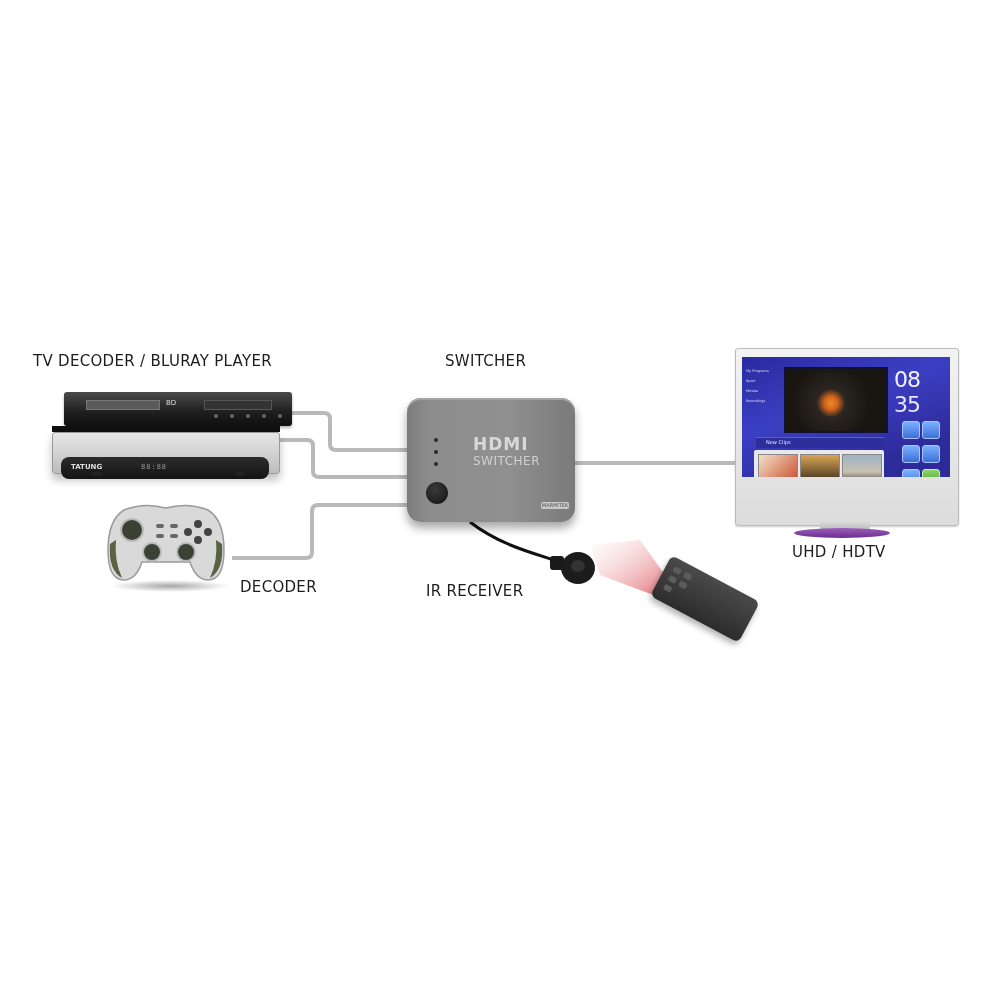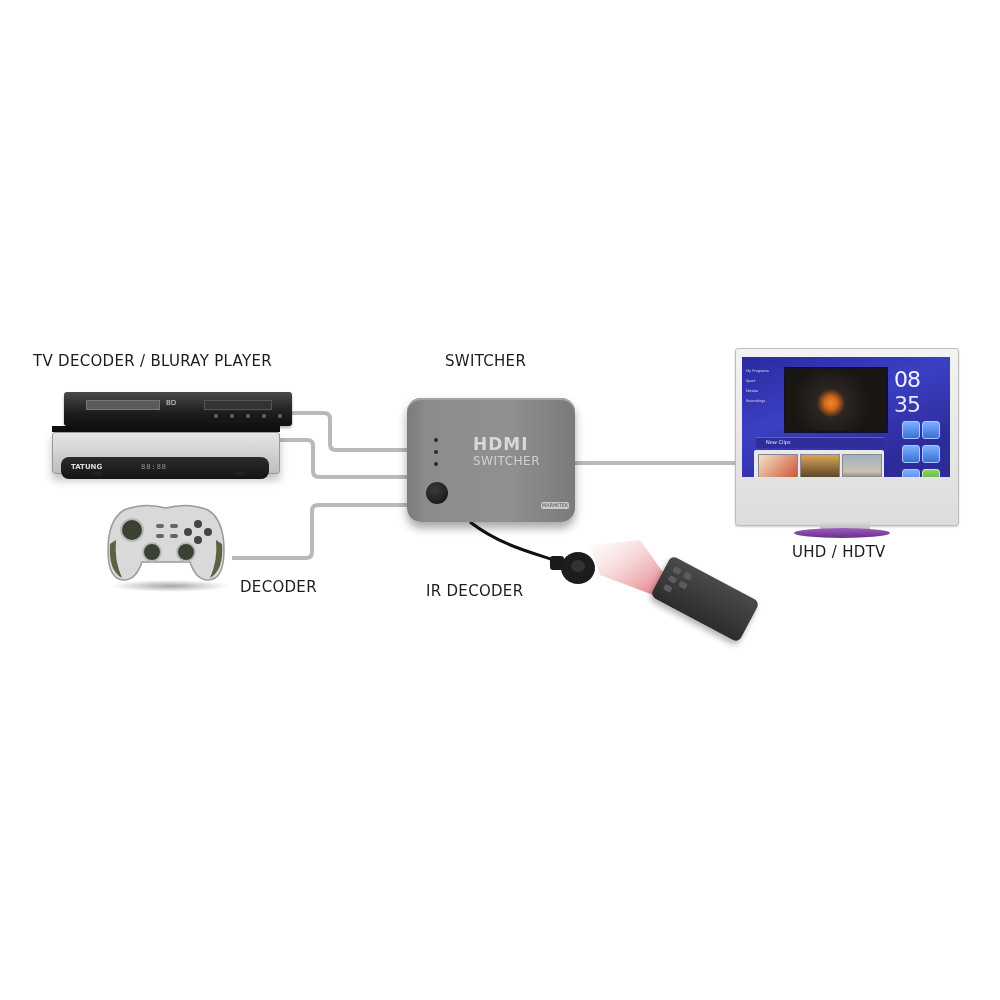--- a/index.html
+++ b/index.html
@@ -64,21 +64,21 @@
     <path d="M232 558 H306 Q312 558 312 552 V511 Q312 505 318 505 H408"></path>
     <path d="M575 463 H736"></path>
   </g>
   <path d="M470 522 C500 545 530 552 560 562" fill="none" stroke="#111" stroke-width="3"></path>
   <polygon points="590,545 600,575 680,605 665,575 640,540" fill="url(#beam)"></polygon>
 </svg>
 
 <div class="label" style="left:33px; top:352px;">TV DECODER / BLURAY PLAYER</div>
 <div class="label" style="left:445px; top:352px;">SWITCHER</div>
 <div class="label" style="left:240px; top:578px;">DECODER</div>
-<div class="label" style="left:426px; top:582px;">IR DECODER</div>
+<div class="label" style="left:426px; top:582px;">IR RECEIVER</div>
 <div class="label" style="left:792px; top:543px;">UHD / HDTV</div>
 
 <div class="abs bluray">
   <div class="slot"></div>
   <div class="bd">BD</div>
   <div class="disp"></div>
   <div class="btn" style="left:150px"></div>
     <div class="btn" style="left:166px"></div>
     <div class="btn" style="left:182px"></div>
     <div class="btn" style="left:198px"></div>

